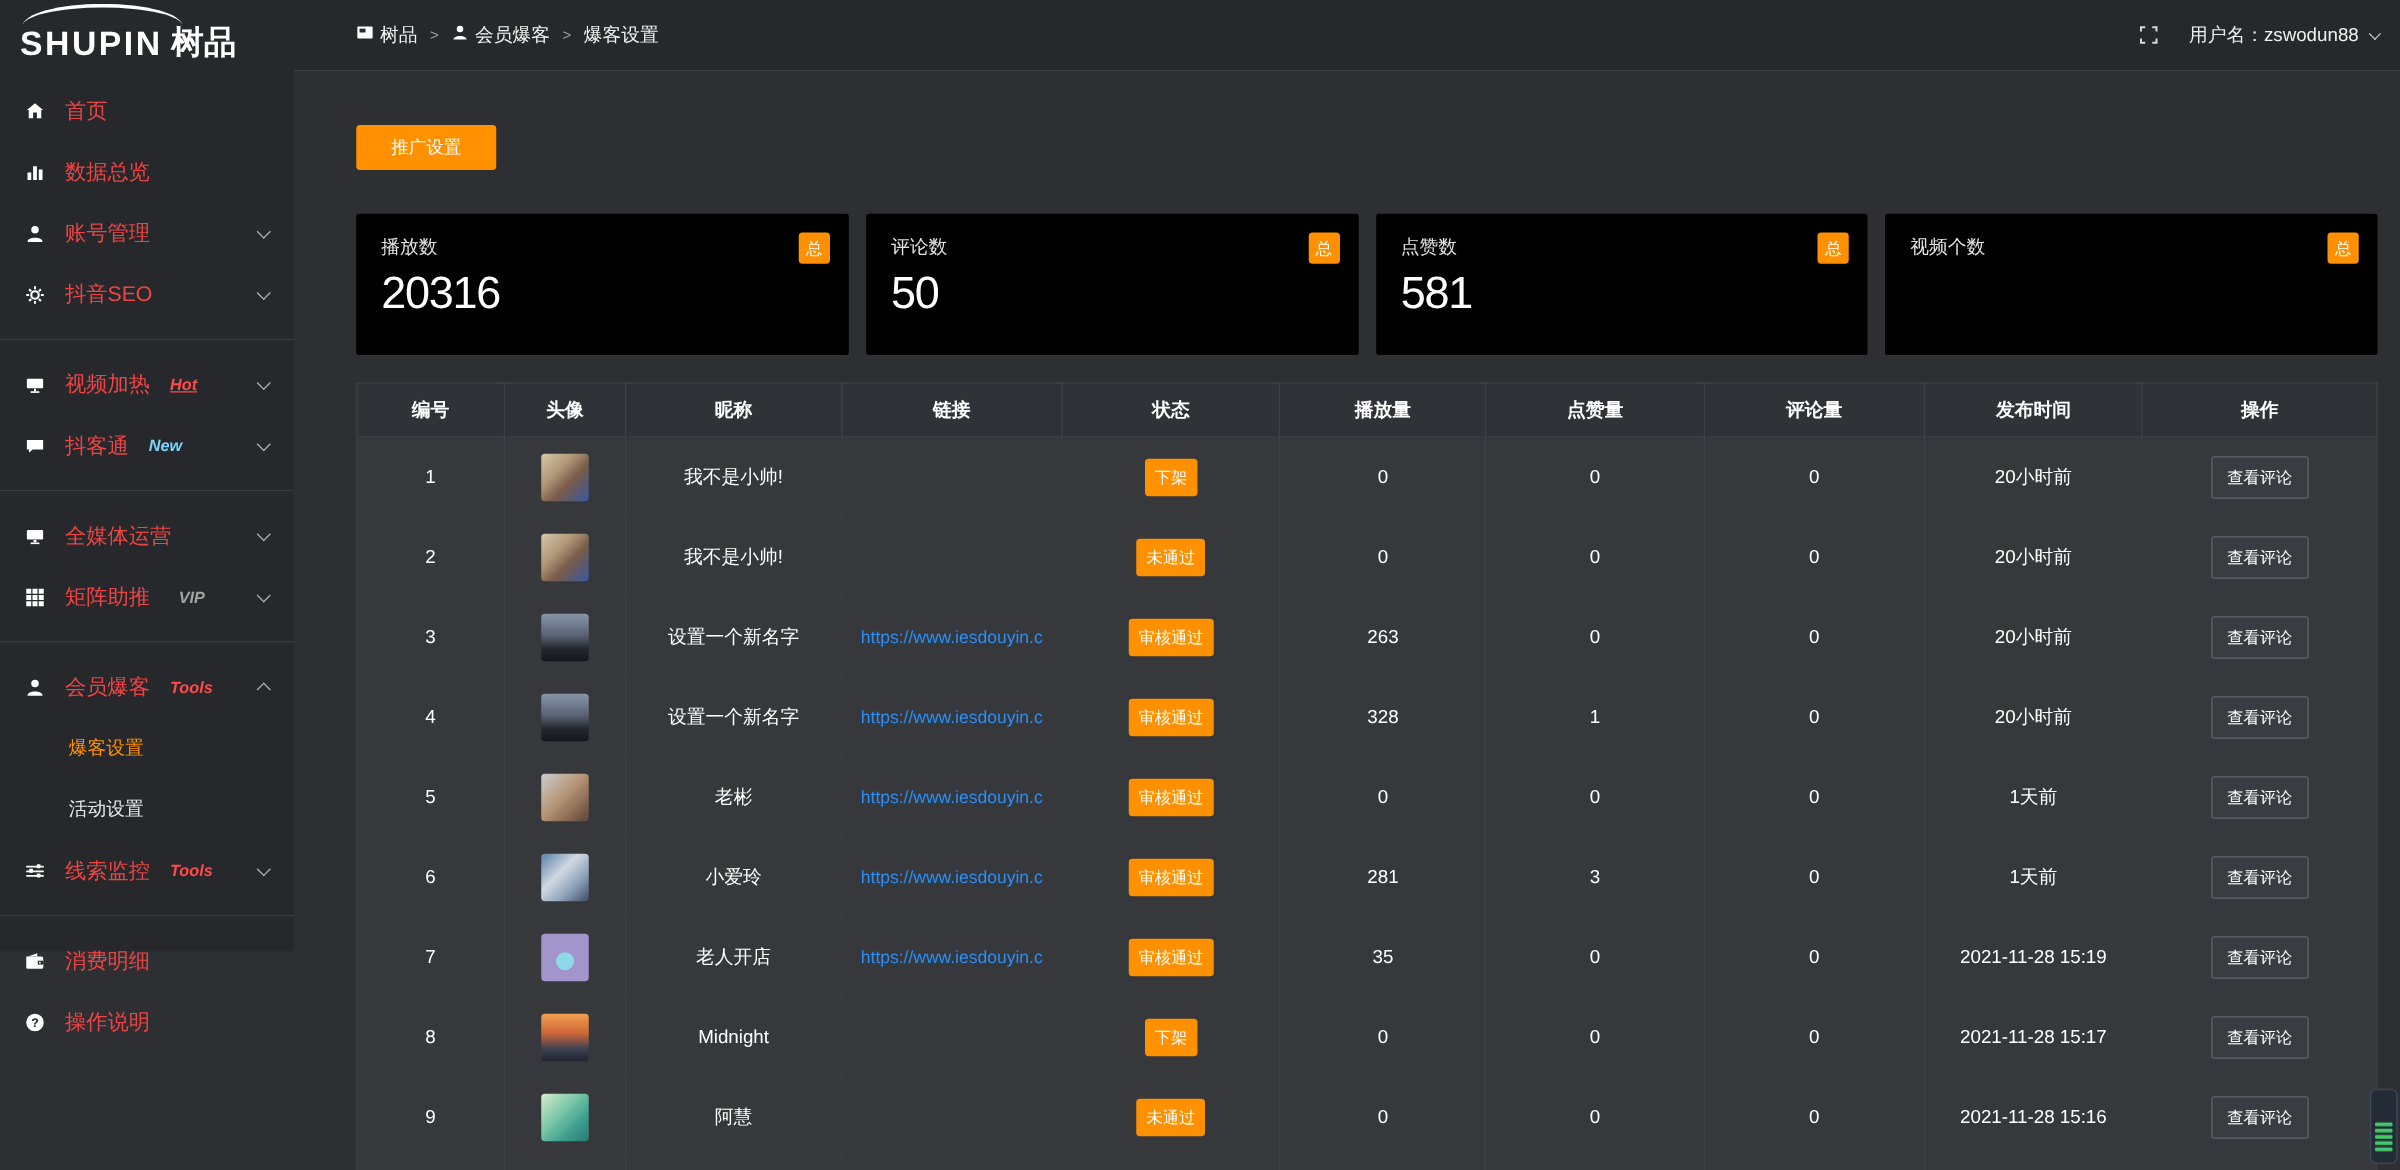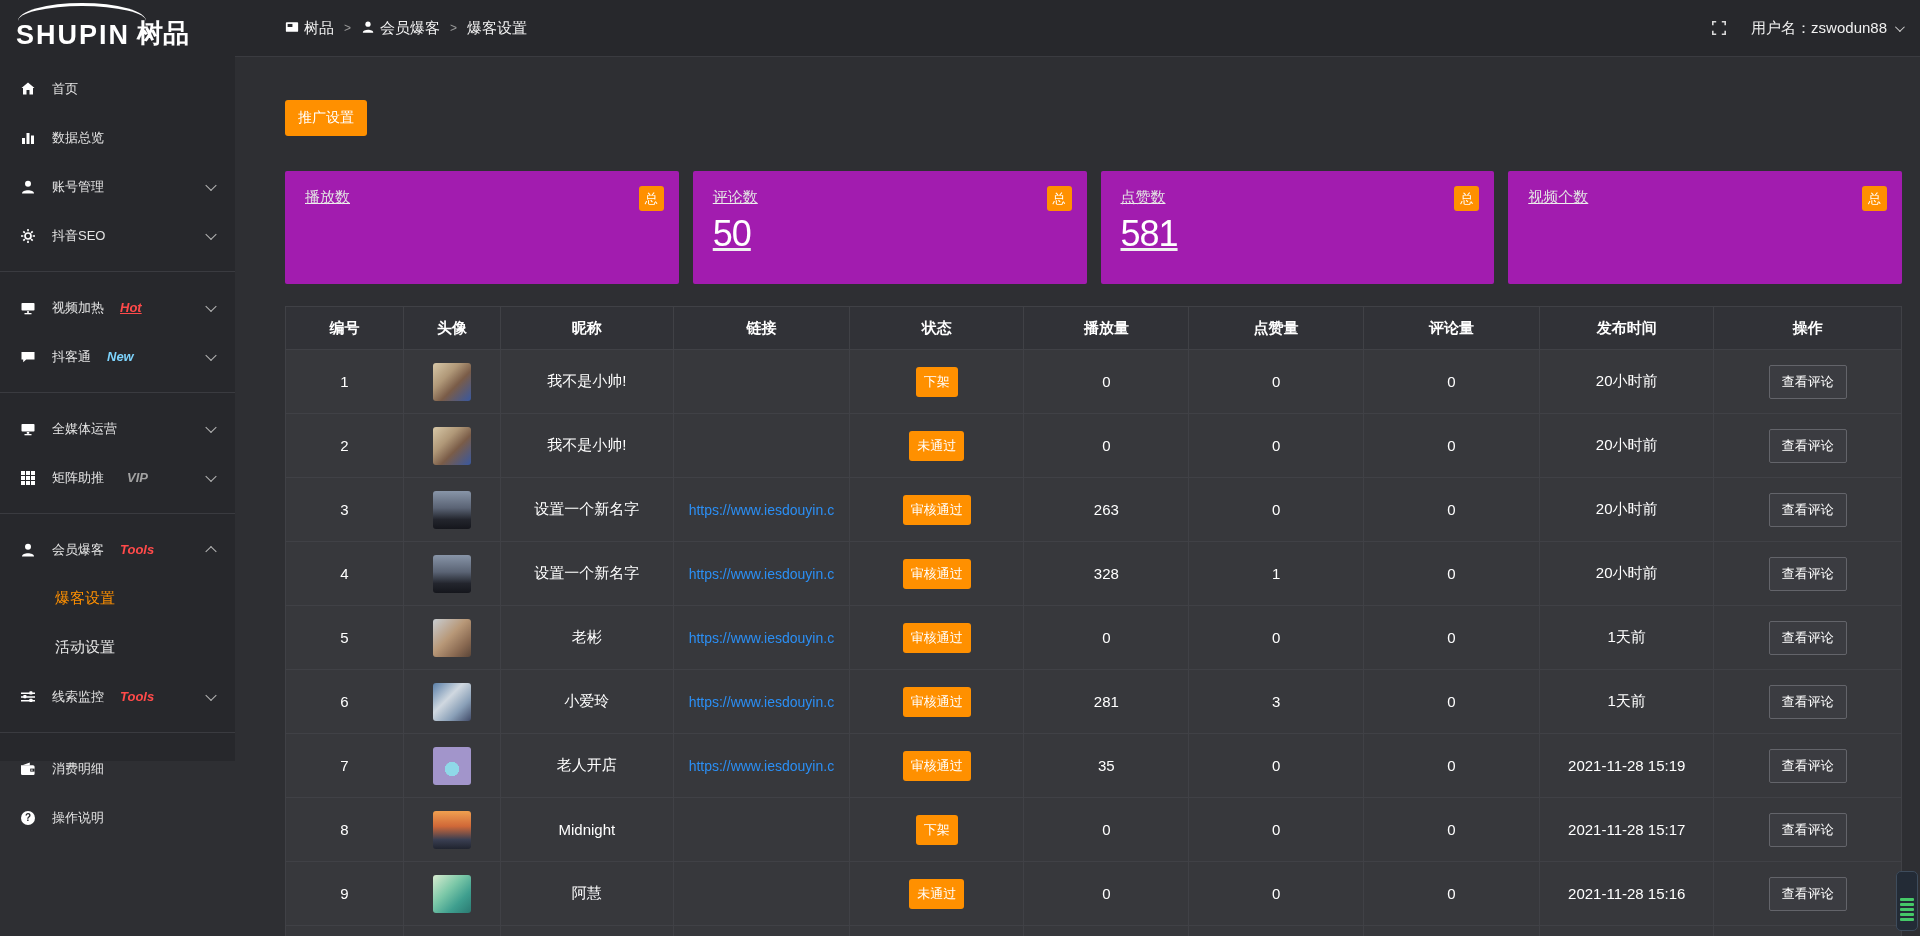--- a/index.html
+++ b/index.html
@@ -13,21 +13,21 @@
     padding:0 0 6px 16px; cursor:pointer; }
   .logo-arc { position:absolute; top:3px; left:18px; width:128px; height:18px;
     border-top:3px solid #fff; border-radius:50% 50% 0 0 / 100% 100% 0 0; }
   .logo-en { font-size:27px; font-weight:800; letter-spacing:2px; color:#fff; }
   .logo-cn { font-size:26px; font-weight:800; color:#fff; margin-left:7px; }
   .menu { padding-top:7px; }
   .menu-item { position:relative; height:49px; display:flex; align-items:center;
     padding:0 20px; cursor:pointer; }
   .mi-icon { width:18px; height:16px; margin-right:14px; display:inline-flex; }
   .mi-icon svg { width:16px; height:16px; }
-  .mi-label { font-size:13px; color:#e5e5e5; }
+  .mi-label { font-size:17px; color:#ef4444; }
   .mi-tag { margin-left:16px; font-size:13px; font-weight:bold; font-style:italic; }
   .chev { position:absolute; right:20px; top:50%; width:8px; height:8px;
     border-right:1.5px solid #b5b5b5; border-bottom:1.5px solid #b5b5b5; }
   .chev.down { transform:translateY(-70%) rotate(45deg); }
   .chev.up   { transform:translateY(-30%) rotate(-135deg); }
   .submenu-item { height:49px; display:flex; align-items:center;
     padding-left:55px; font-size:15px; color:#e8e8e8; cursor:pointer; }
   .submenu-item.active { color:#ff9000; }
   .menu-divider { height:1px; background:#3a3b40; margin:11px 0; }
 
@@ -46,25 +46,25 @@
   .user-chip { display:flex; align-items:center; gap:8px; font-size:15px;
     color:#f0f0f0; cursor:pointer; }
   .caret { width:7px; height:7px; border-right:1.5px solid #cfcfcf;
     border-bottom:1.5px solid #cfcfcf; transform:rotate(45deg) translateY(-2px); }
 
   
   .content { position:absolute; left:235px; top:58px; right:0; bottom:0;
     padding:0 18px 0 50px; overflow:hidden; }
   .promo-btn { margin-top:42px; display:inline-block; background:#ff9000;
     color:#fff; font-size:14px; border:none; border-radius:3px;
-    padding:9px 13px; cursor:pointer; }
+    padding:9px 28px; cursor:pointer; }
 
   .cards { display:flex; gap:14px; margin-top:35px; }
-  .card { flex:1; height:113px; background:#a21caf; border-radius:2px;
-    position:relative; padding:17px 20px;text-decoration:underline; }
+  .card { flex:1; height:113px; background:#000000; border-radius:2px;
+    position:relative; padding:17px 20px; }
   .card-label { font-size:15px; color:#e3e3e3; }
   .card-value { font-size:36px; font-weight:500; color:#fff; margin-top:6px;
     letter-spacing:-1px; }
   .card-badge { position:absolute; top:15px; right:15px; width:25px; height:25px;
     background:#ff9000; color:#fff; font-size:13px; border-radius:3px;
     display:flex; align-items:center; justify-content:center; }
 
   table.grid { width:100%; margin-top:22px; border-collapse:collapse;
     table-layout:fixed; }
   .grid th { height:43px; background:#313237; border:1px solid #404146;
@@ -267,20 +267,21 @@
     </span>
   </div>
 </header>
 
 <main class="content">
   <button class="promo-btn">推广设置</button>
 
   <div class="cards" id="cards">
       <div class="card">
         <div class="card-label">播放数</div>
+        <div class="card-value">20316</div>
         <div class="card-badge">总</div>
       </div>
       <div class="card">
         <div class="card-label">评论数</div>
         <div class="card-value">50</div>
         <div class="card-badge">总</div>
       </div>
       <div class="card">
         <div class="card-label">点赞数</div>
         <div class="card-value">581</div>

